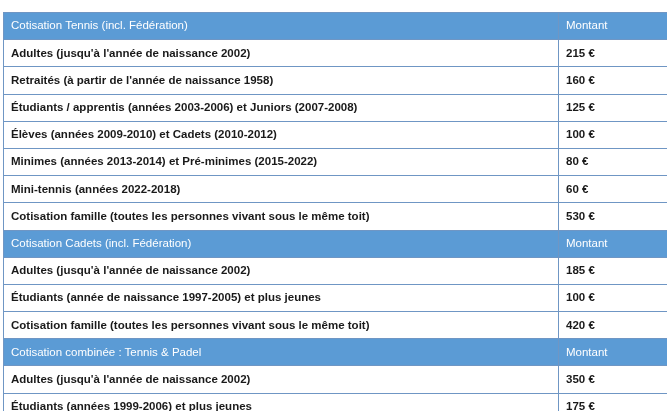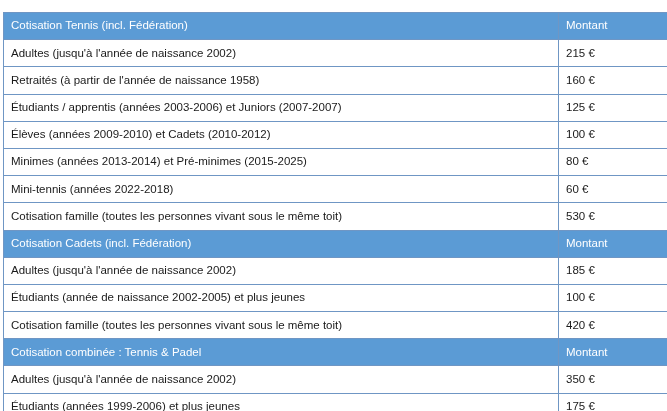--- a/index.html
+++ b/index.html
@@ -28,20 +28,21 @@
     table-layout: fixed;
   }
   table.fees td {
     border: 1px solid #6f96c4;
     height: 26.2px;
     padding: 0 7px;
     vertical-align: middle;
     line-height: 1.15;
     overflow: hidden;
     white-space: nowrap;
+    font-weight: bold;
   }
   td.label { width: 540px; }
   td.amount { width: 118px; }
   tr.header td {
     background: #5b9bd5;
     color: #ffffff;
     font-weight: normal;
   }
   tr.data td {
     background: #ffffff;
@@ -64,31 +65,31 @@
         <td class="label">Adultes (jusqu'à l'année de naissance 2002)</td>
         <td class="amount">215 €</td>
       </tr>
 
       <tr class="data">
         <td class="label">Retraités (à partir de l'année de naissance 1958)</td>
         <td class="amount">160 €</td>
       </tr>
 
       <tr class="data">
-        <td class="label">Étudiants / apprentis (années 2003-2006) et Juniors (2007-2007)</td>
+        <td class="label">Étudiants / apprentis (années 2003-2006) et Juniors (2007-2008)</td>
         <td class="amount">125 €</td>
       </tr>
 
       <tr class="data">
         <td class="label">Élèves (années 2009-2010) et Cadets (2010-2012)</td>
         <td class="amount">100 €</td>
       </tr>
 
       <tr class="data">
-        <td class="label">Minimes (années 2013-2014) et Pré-minimes (2015-2025)</td>
+        <td class="label">Minimes (années 2013-2014) et Pré-minimes (2015-2022)</td>
         <td class="amount">80 €</td>
       </tr>
 
       <tr class="data">
         <td class="label">Mini-tennis (années 2022-2018)</td>
         <td class="amount">60 €</td>
       </tr>
 
       <tr class="data">
         <td class="label">Cotisation famille (toutes les personnes vivant sous le même toit)</td>
@@ -99,21 +100,21 @@
         <td class="label">Cotisation Cadets (incl. Fédération)</td>
         <td class="amount">Montant</td>
       </tr>
 
       <tr class="data">
         <td class="label">Adultes (jusqu'à l'année de naissance 2002)</td>
         <td class="amount">185 €</td>
       </tr>
 
       <tr class="data">
-        <td class="label">Étudiants (année de naissance 2002-2005) et plus jeunes</td>
+        <td class="label">Étudiants (année de naissance 1997-2005) et plus jeunes</td>
         <td class="amount">100 €</td>
       </tr>
 
       <tr class="data">
         <td class="label">Cotisation famille (toutes les personnes vivant sous le même toit)</td>
         <td class="amount">420 €</td>
       </tr>
 
       <tr class="header">
         <td class="label">Cotisation combinée : Tennis &amp; Padel</td>

